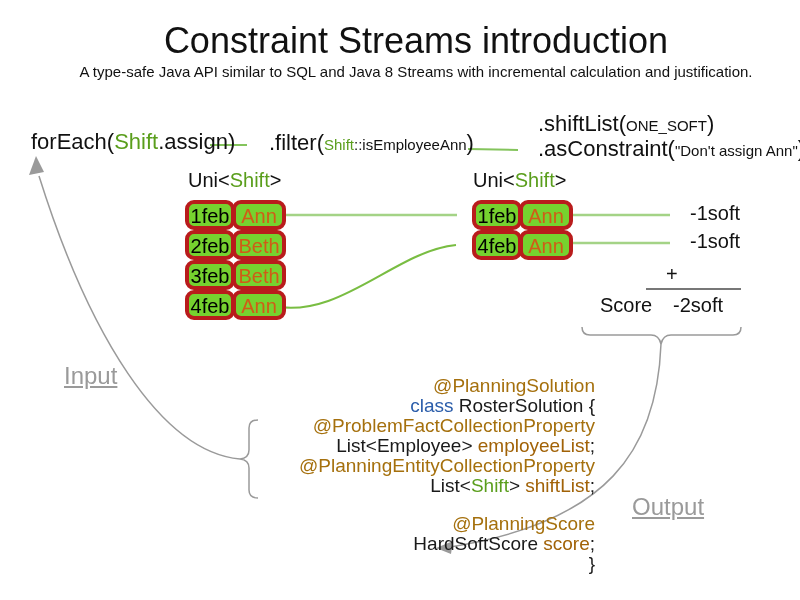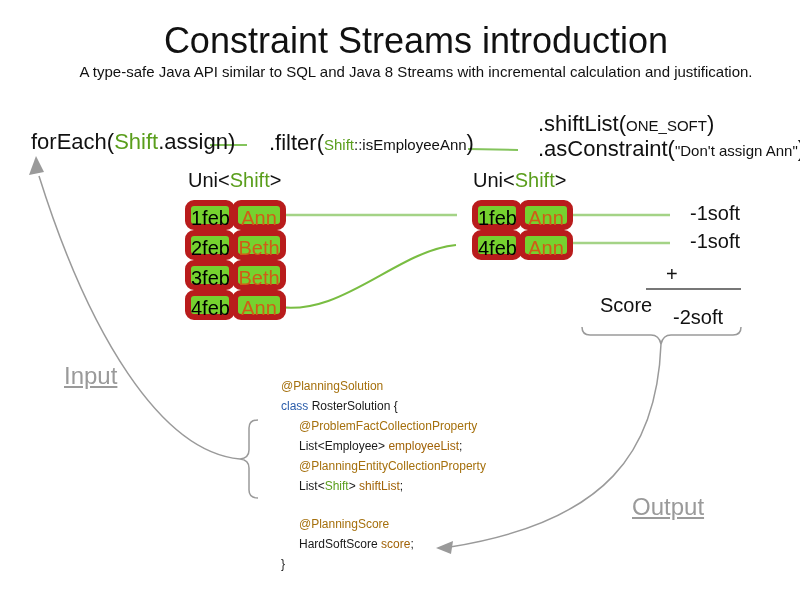--- a/index.html
+++ b/index.html
@@ -13,29 +13,29 @@
   .subtitle{width:800px;text-align:center;font-size:15px;}
 
   .pipe{font-size:22px;white-space:pre;}
   .pipe .sm{font-size:15px;margin-top:48px;}
   .green-t{color:#5a9e1c;}
 
   .uni{font-size:20px;white-space:pre;}
 
   .stream{display:flex;flex-direction:column;}
   .srow{display:flex;height:30px;}
-  .cell{box-sizing:border-box;height:30px;background:#76d22f;border:6px solid #b91c1c;
+  .cell{box-sizing:border-box;height:30px;background:#76d22f;border:4px solid #b91c1c;
         border-radius:9px;font-size:20px;line-height:25px;text-align:center;}
   .cdate{width:50px;color:#000;}
   .cname{width:54px;color:#d05c17;margin-left:-3px;}
 
   .scoretxt{font-size:20px;white-space:pre;}
   .graylab{font-size:24px;color:#9a9a9a;text-decoration:underline;}
 
-  .code{font-size:12px;line-height:20px;}
+  .code{font-size:19px;line-height:20px;text-align:right;}
   .cline{white-space:pre;}
   .cline.ind{padding-left:18px;}
   .cline.blank{height:18px;}
   .ann{color:#a5700d;}
   .kw{color:#2b5daa;font-weight:normal;}
   .field{color:#a16207;}
   .plain{color:#1a1a1a;}
   .cgreen{color:#5a9e1c;}
 </style>
 </head>
@@ -108,21 +108,21 @@
     <div class="srow">
         <div class="cell cdate">4feb</div>
         <div class="cell cname">Ann</div>
       </div>
   </div>
 
   <div class="abs z scoretxt" style="left:674px;top:202px;">-1soft</div>
   <div class="abs z scoretxt" style="left:674px;top:230px;">-1soft</div>
   <div class="abs z scoretxt" style="left:650px;top:263px;">+</div>
   <div class="abs z scoretxt" style="left:584px;top:294px;">Score</div>
-  <div class="abs z scoretxt" style="left:657px;top:294px;margin-top:12px;">-2soft</div>
+  <div class="abs z scoretxt" style="left:657px;top:294px;">-2soft</div>
 
   <div class="abs z graylab" style="left:48px;top:362px;">Input</div>
   <div class="abs z graylab" style="left:616px;top:493px;">Output</div>
 
   <div class="abs z code" style="left:265px;top:376px;">
     <div class="cline"><span class="ann">@PlanningSolution</span></div>
     <div class="cline"><span class="kw">class</span><span class="plain"> RosterSolution {</span></div>
     <div class="cline ind"><span class="ann">@ProblemFactCollectionProperty</span></div>
     <div class="cline ind"><span class="plain">List&lt;Employee&gt; </span><span class="field">employeeList</span><span class="plain">;</span></div>
     <div class="cline ind"><span class="ann">@PlanningEntityCollectionProperty</span></div>

